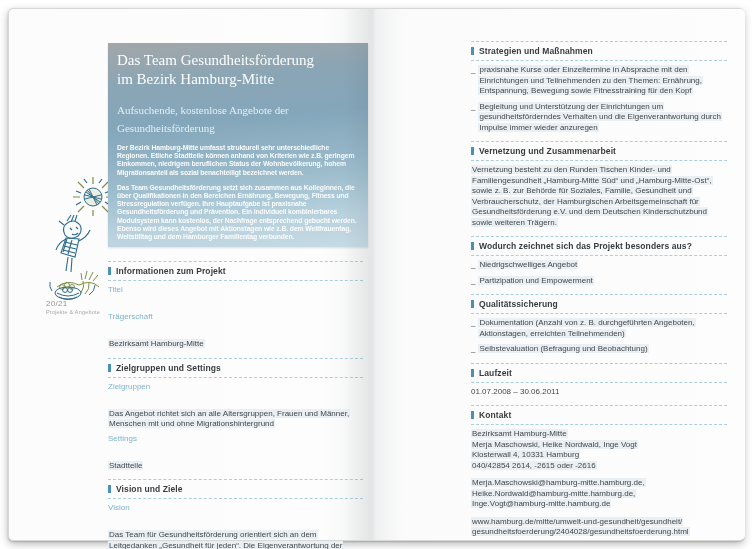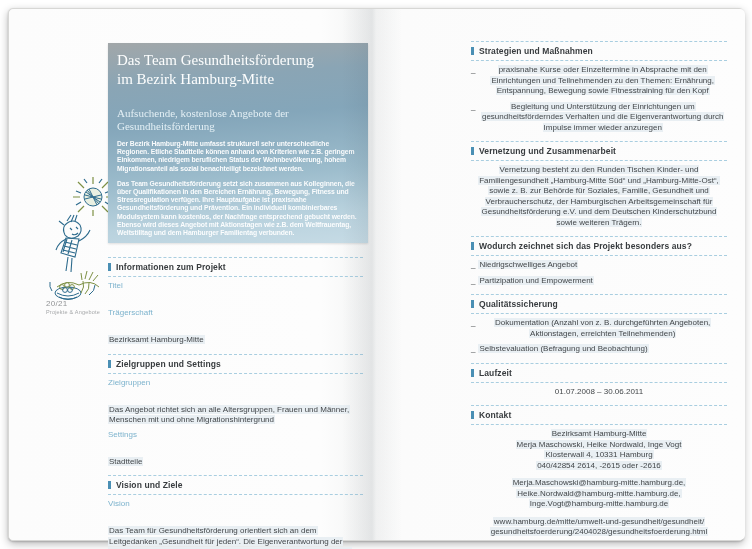--- a/index.html
+++ b/index.html
@@ -6,37 +6,37 @@
   html,body { width:752px; height:549px; background:#ffffff; font-family:"Liberation Sans", sans-serif; }
   .stage { position:relative; width:752px; height:549px; background:#ffffff; overflow:hidden; }
 
   .book {
     position:absolute; left:8px; top:8px; width:736px; height:533px;
     background:#fdfdfd; border:1px solid #d7d7d5; border-radius:5px;
     box-shadow:0 3px 9px rgba(0,0,0,0.28), 0 1px 2px rgba(0,0,0,0.18), inset 0 1px 0 #efefee;
   }
   .page { position:absolute; top:0; height:100%; }
   .page-left  { left:0; width:363px; background:linear-gradient(to right,#fcfcfc 0%, #fdfdfd 86%, #f3f4f4 100%); border-radius:5px 0 0 5px; }
-  .page-right { left:363px; width:373px; background:linear-gradient(to right,#f2f3f3 0%, #fbfbfb 8%, #fdfdfd 100%); border-radius:0 5px 5px 0;text-align:center; }
+  .page-right { left:363px; width:373px; background:linear-gradient(to right,#f2f3f3 0%, #fbfbfb 8%, #fdfdfd 100%); border-radius:0 5px 5px 0; }
   .spine {
     position:absolute; left:333px; top:0; width:62px; height:100%;
     background:linear-gradient(to right, rgba(60,70,80,0) 0%, rgba(60,70,80,0.09) 48%, rgba(60,70,80,0.02) 55%, rgba(60,70,80,0) 100%);
     pointer-events:none;
   }
 
   
   .col-left { position:absolute; left:99px; top:34px; width:255px; }
   .hero {
     width:260px; padding:8px 9px 6px 9px; margin-bottom:14px;
     background:linear-gradient(175deg, #a2a7a9 0%, #8aa5b5 20%, #84a6ba 38%, #9cbccc 65%, #b9d2de 85%, #c6dbe5 100%);
     box-shadow:0 1px 2px rgba(0,0,0,0.12);
   }
   .hero-title { font-family:"Liberation Serif", serif; font-weight:400; color:#fdfefe; font-size:15px; line-height:19px; }
   .hero-title span { display:block; }
-  .hero-sub { font-family:"Liberation Serif", serif; font-weight:400; color:rgba(240,249,253,0.88); font-size:11px; line-height:13px; margin-top:18px; }
+  .hero-sub { font-family:"Liberation Serif", serif; font-weight:400; color:rgba(240,249,253,0.88); font-size:11px; line-height:18px; margin-top:12px; }
   .hero-p { color:rgba(255,255,255,0.95); font-size:6.8px; line-height:8.2px; font-weight:700; letter-spacing:-0.1px; margin-top:7px; }
 
   .sec { margin-bottom:8px; }
   .sec-h {
     display:flex; align-items:center; gap:5px;
     border-top:1px dashed #a9cee0; border-bottom:1px dashed #a9cee0;
     padding:4px 0; margin-bottom:4px;
     font-size:8.5px; font-weight:700; color:#383c3f; letter-spacing:0.1px;
   }
   .sec-bullet { display:inline-block; width:3px; height:8px; background:#4a8fb4; flex:0 0 auto; }

